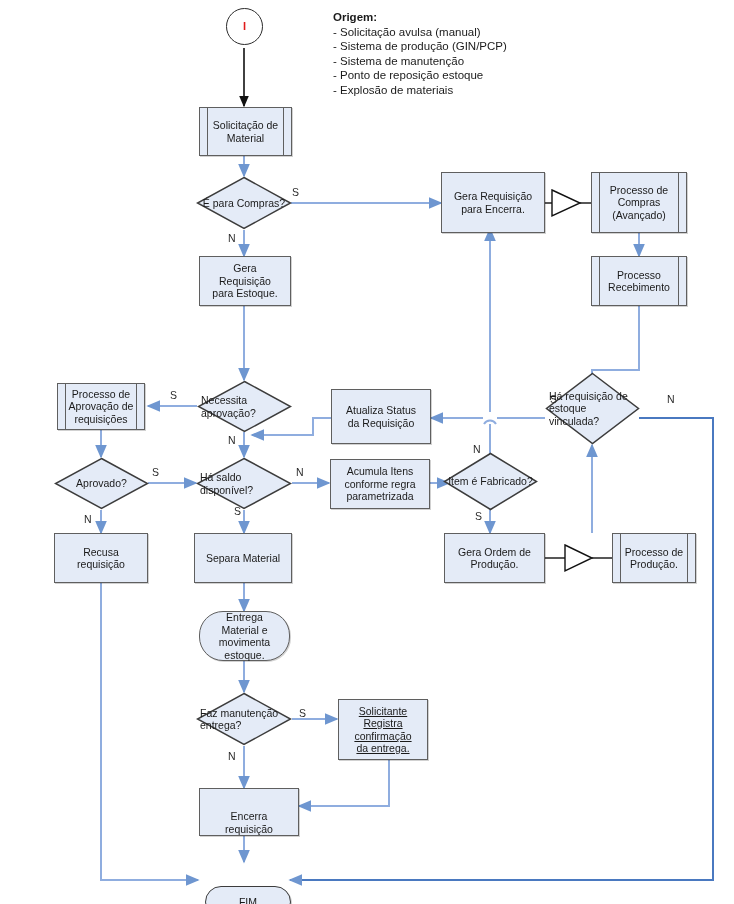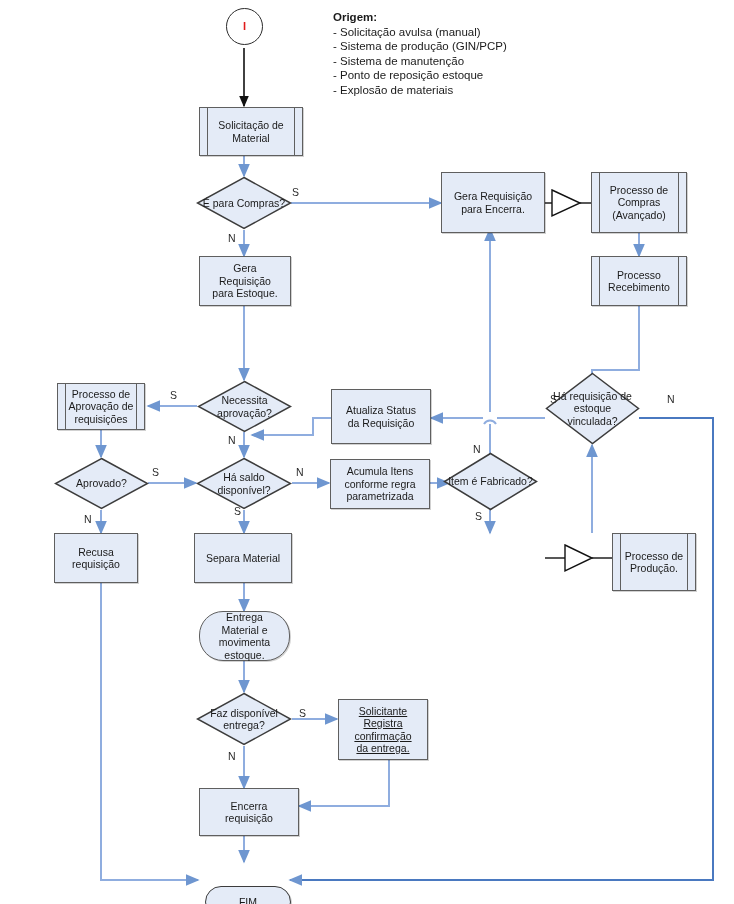--- a/index.html
+++ b/index.html
@@ -9,21 +9,21 @@
   .node{position:absolute;box-sizing:border-box;display:flex;align-items:center;justify-content:center;text-align:center;color:#1a1a1a;font-size:10.5px;line-height:12.5px;}
   .proc{background:#e4ebf7;border:1.5px solid #5f5f5f;box-shadow:1px 1px 0 rgba(0,0,0,.18);}
   .predef{background:#e4ebf7;border:1.5px solid #5f5f5f;box-shadow:1px 1px 0 rgba(0,0,0,.18);}
   .predef:before,.predef:after{content:"";position:absolute;top:0;bottom:0;width:0;border-left:1.2px solid #5f5f5f;}
   .predef:before{left:7px;}
   .predef:after{right:7px;}
   .predef .lbl,.proc .lbl{padding:0 9px;position:relative;z-index:2;}
   .term{background:#e4ebf7;border:1.5px solid #3c3c3c;border-radius:999px;box-shadow:1px 1px 0 rgba(0,0,0,.18);margin-top:24px;}
   .startc{background:#fff;border:1.4px solid #2b2b2b;border-radius:50%;}
   .startc .lbl{color:#e01b1b;font-size:11px;font-weight:600;}
-  .dec{position:absolute;display:flex;align-items:center;justify-content:center;text-align:center;}
+  .dec{position:absolute;display:flex;align-items:center;justify-content:center;text-align:left;}
   .dec svg{position:absolute;left:0;top:0;}
   .dec .lbl{position:relative;z-index:3;font-size:10.5px;line-height:12.5px;color:#1a1a1a;padding:0 4px;}
   .edgelabel{position:absolute;font-size:10.5px;color:#2b2b2b;}
   .legend{position:absolute;font-size:11.5px;line-height:14.6px;color:#1a1a1a;}
   .legend .ttl{font-weight:bold;}
   .legend ul{list-style:none;margin:0;padding:0;}
 </style>
 </head>
 <body>
 
@@ -120,21 +120,21 @@
       <li>- Sistema de manutenção</li>
       <li>- Ponto de reposição estoque</li>
       <li>- Explosão de materiais</li>
     </ul>
   </div>
 
   <div class="node startc" style="left:226px;top:8px;width:37px;height:37px;">
     <span class="lbl">I</span>
   </div>
 
-  <div class="node predef" style="left:199px;top:107px;width:104px;height:49px;">
+  <div class="node predef" style="left:199px;top:107px;width:93px;height:49px;">
     <span class="lbl">Solicitação de Material</span>
   </div>
 
   <div class="dec" style="left:196px;top:176px;width:96px;height:54px;">
     <svg width="96" height="54">
         <path d="M48,1.5 L94.5,27 L48,52.5 L1.5,27 z" fill="#e4ebf7" stroke="#3c3c3c" stroke-width="1.5"></path>
       </svg>
     <span class="lbl">É para Compras?</span>
   </div>
 
@@ -194,49 +194,52 @@
     <span class="lbl">Acumula Itens conforme regra parametrizada</span>
   </div>
 
   <div class="dec" style="left:443px;top:452px;width:95px;height:59px;">
     <svg width="95" height="59">
         <path d="M47.5,1.5 L93.5,29.5 L47.5,57.5 L1.5,29.5 z" fill="#e4ebf7" stroke="#3c3c3c" stroke-width="1.5"></path>
       </svg>
     <span class="lbl">Item é Fabricado?</span>
   </div>
 
-  <div class="node proc" style="left:54px;top:533px;width:84px;height:50px;">
+  <div class="node proc" style="left:54px;top:533px;width:94px;height:50px;">
     <span class="lbl">Recusa requisição</span>
   </div>
 
   <div class="node proc" style="left:194px;top:533px;width:98px;height:50px;">
     <span class="lbl">Separa Material</span>
   </div>
 
-
-  <div class="node predef" style="left:612px;top:533px;width:84px;height:58px;">
+  <div class="node proc" style="left:444px;top:533px;width:101px;height:50px;">
+    <span class="lbl">Gera Ordem de Produção.</span>
+  </div>
+
+  <div class="node predef" style="left:612px;top:533px;width:84px;height:50px;">
     <span class="lbl">Processo de Produção.</span>
   </div>
 
   <div class="node proc" style="left:199px;top:611px;width:91px;height:50px;border-radius:24px;">
     <span class="lbl">Entrega Material e movimenta estoque.</span>
   </div>
 
   <div class="dec" style="left:196px;top:692px;width:96px;height:54px;">
     <svg width="96" height="54">
         <path d="M48,1.5 L94.5,27 L48,52.5 L1.5,27 z" fill="#e4ebf7" stroke="#3c3c3c" stroke-width="1.5"></path>
       </svg>
-    <span class="lbl">Faz disponível entrega?</span>
+    <span class="lbl">Faz manutenção entrega?</span>
   </div>
 
   <div class="node proc" style="left:338px;top:699px;width:90px;height:61px;text-decoration:underline;">
     <span class="lbl">Solicitante Registra confirmação da entrega.</span>
   </div>
 
-  <div class="node proc" style="left:199px;top:788px;width:100px;height:48px;">
+  <div class="node proc" style="left:199px;top:788px;width:100px;height:48px;align-items:flex-end;">
     <span class="lbl">Encerra requisição</span>
   </div>
 
   <div class="node term" style="left:205px;top:862px;width:86px;height:32px;">
     <span class="lbl">FIM</span>
   </div>
 
   <div class="edgelabel" style="left:292px;top:186px;">S</div>
   <div class="edgelabel" style="left:228px;top:232px;">N</div>
   <div class="edgelabel" style="left:170px;top:389px;">S</div>

